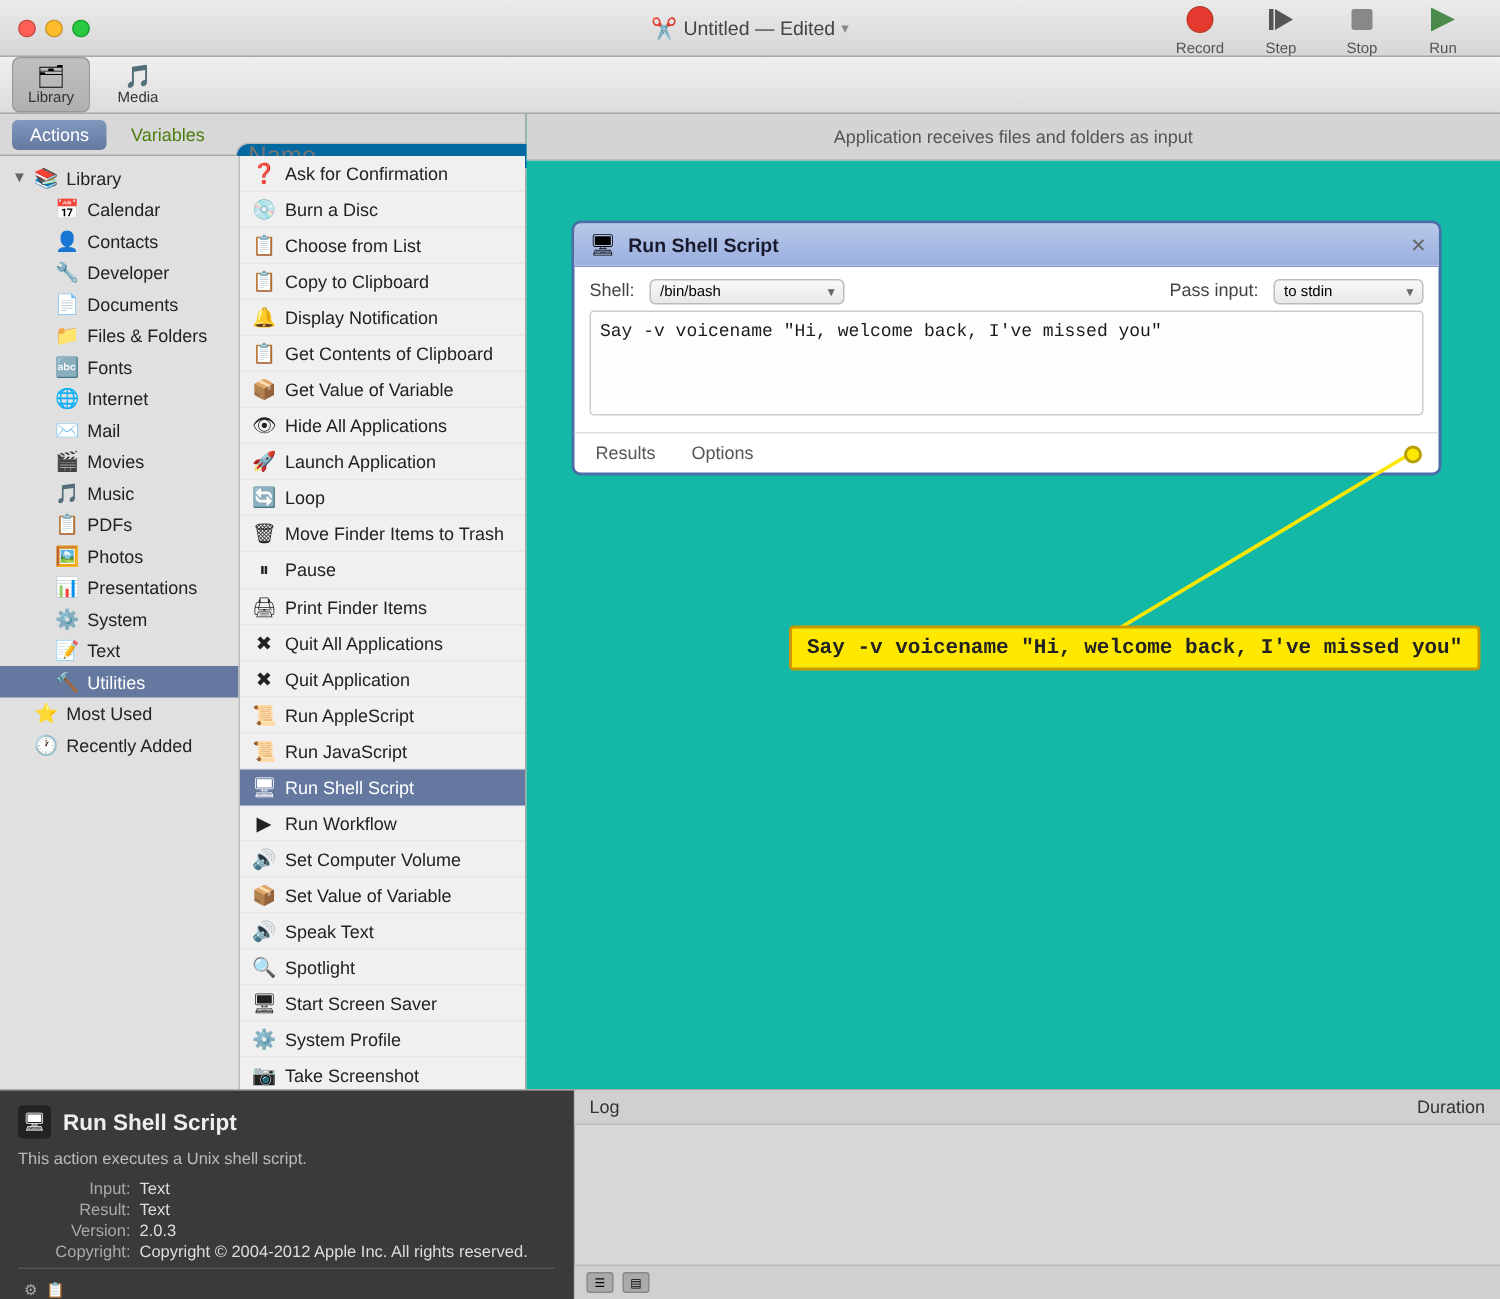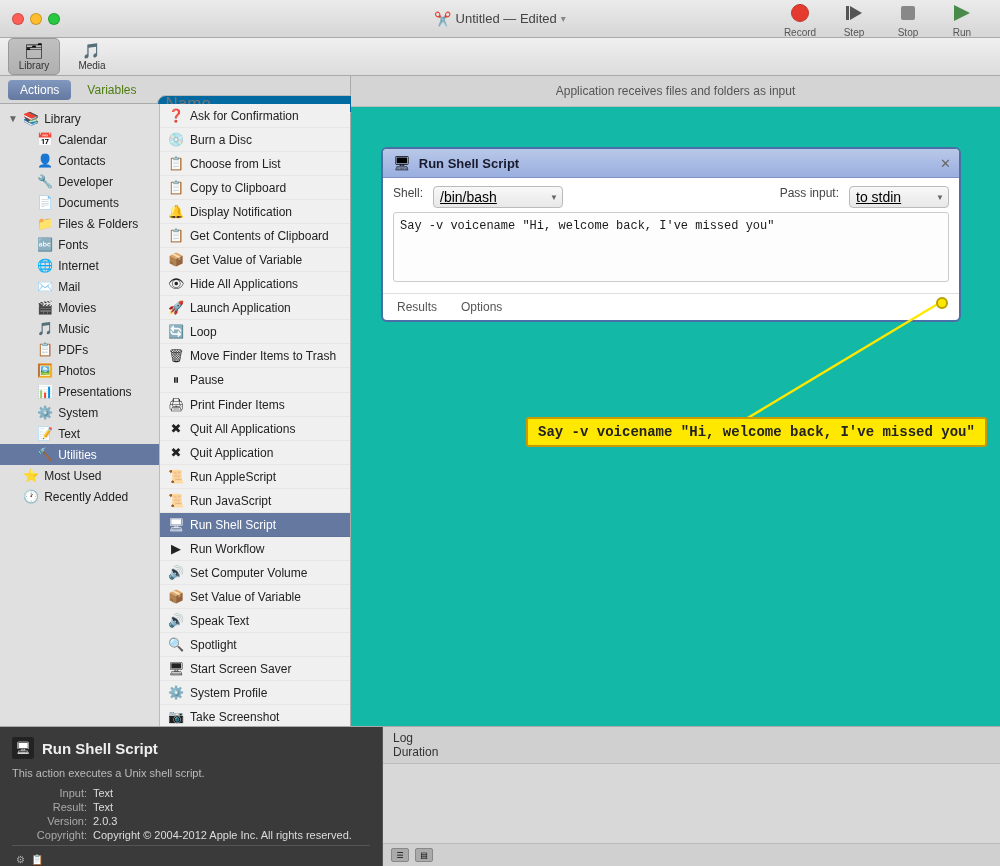--- a/index.html
+++ b/index.html
@@ -303,26 +303,25 @@
       align-items: flex-start;
       gap: 10px;
       margin-bottom: 4px;
     }
     .shell-label { color: #444; font-size: 12px; }
     .shell-select {
       background: linear-gradient(to bottom, #f8f8f8, #e8e8e8);
       border: 1px solid #bbb;
       border-radius: 4px;
       padding: 2px 4px 2px 6px;
-      font-size: 14px;
+      font-size: 10px;
       appearance: none;
       cursor: pointer;
       position: relative;
       width: 130px;
-      text-decoration: underline;
     }
     .select-wrapper {
       position: relative;
       display: inline-block;
     }
     .select-wrapper::after {
       content: '▼';
       font-size: 8px;
       position: absolute;
       right: 5px;
@@ -423,21 +422,20 @@
       background: #d8d8d8;
       display: flex;
       flex-direction: column;
     }
     .log-header {
       display: flex;
       padding: 4px 10px;
       border-bottom: 1px solid #bbb;
       background: #d0d0d0;
       align-items: flex-start;
-      flex-direction: column;
     }
     .log-title { font-size: 12px; color: #333; flex: 1; }
     .log-duration { font-size: 12px; color: #333; }
     .log-body { flex: 1; }
     .log-footer {
       display: flex;
       padding: 4px 8px;
       border-top: 1px solid #bbb;
       background: #d0d0d0;
       gap: 6px;

